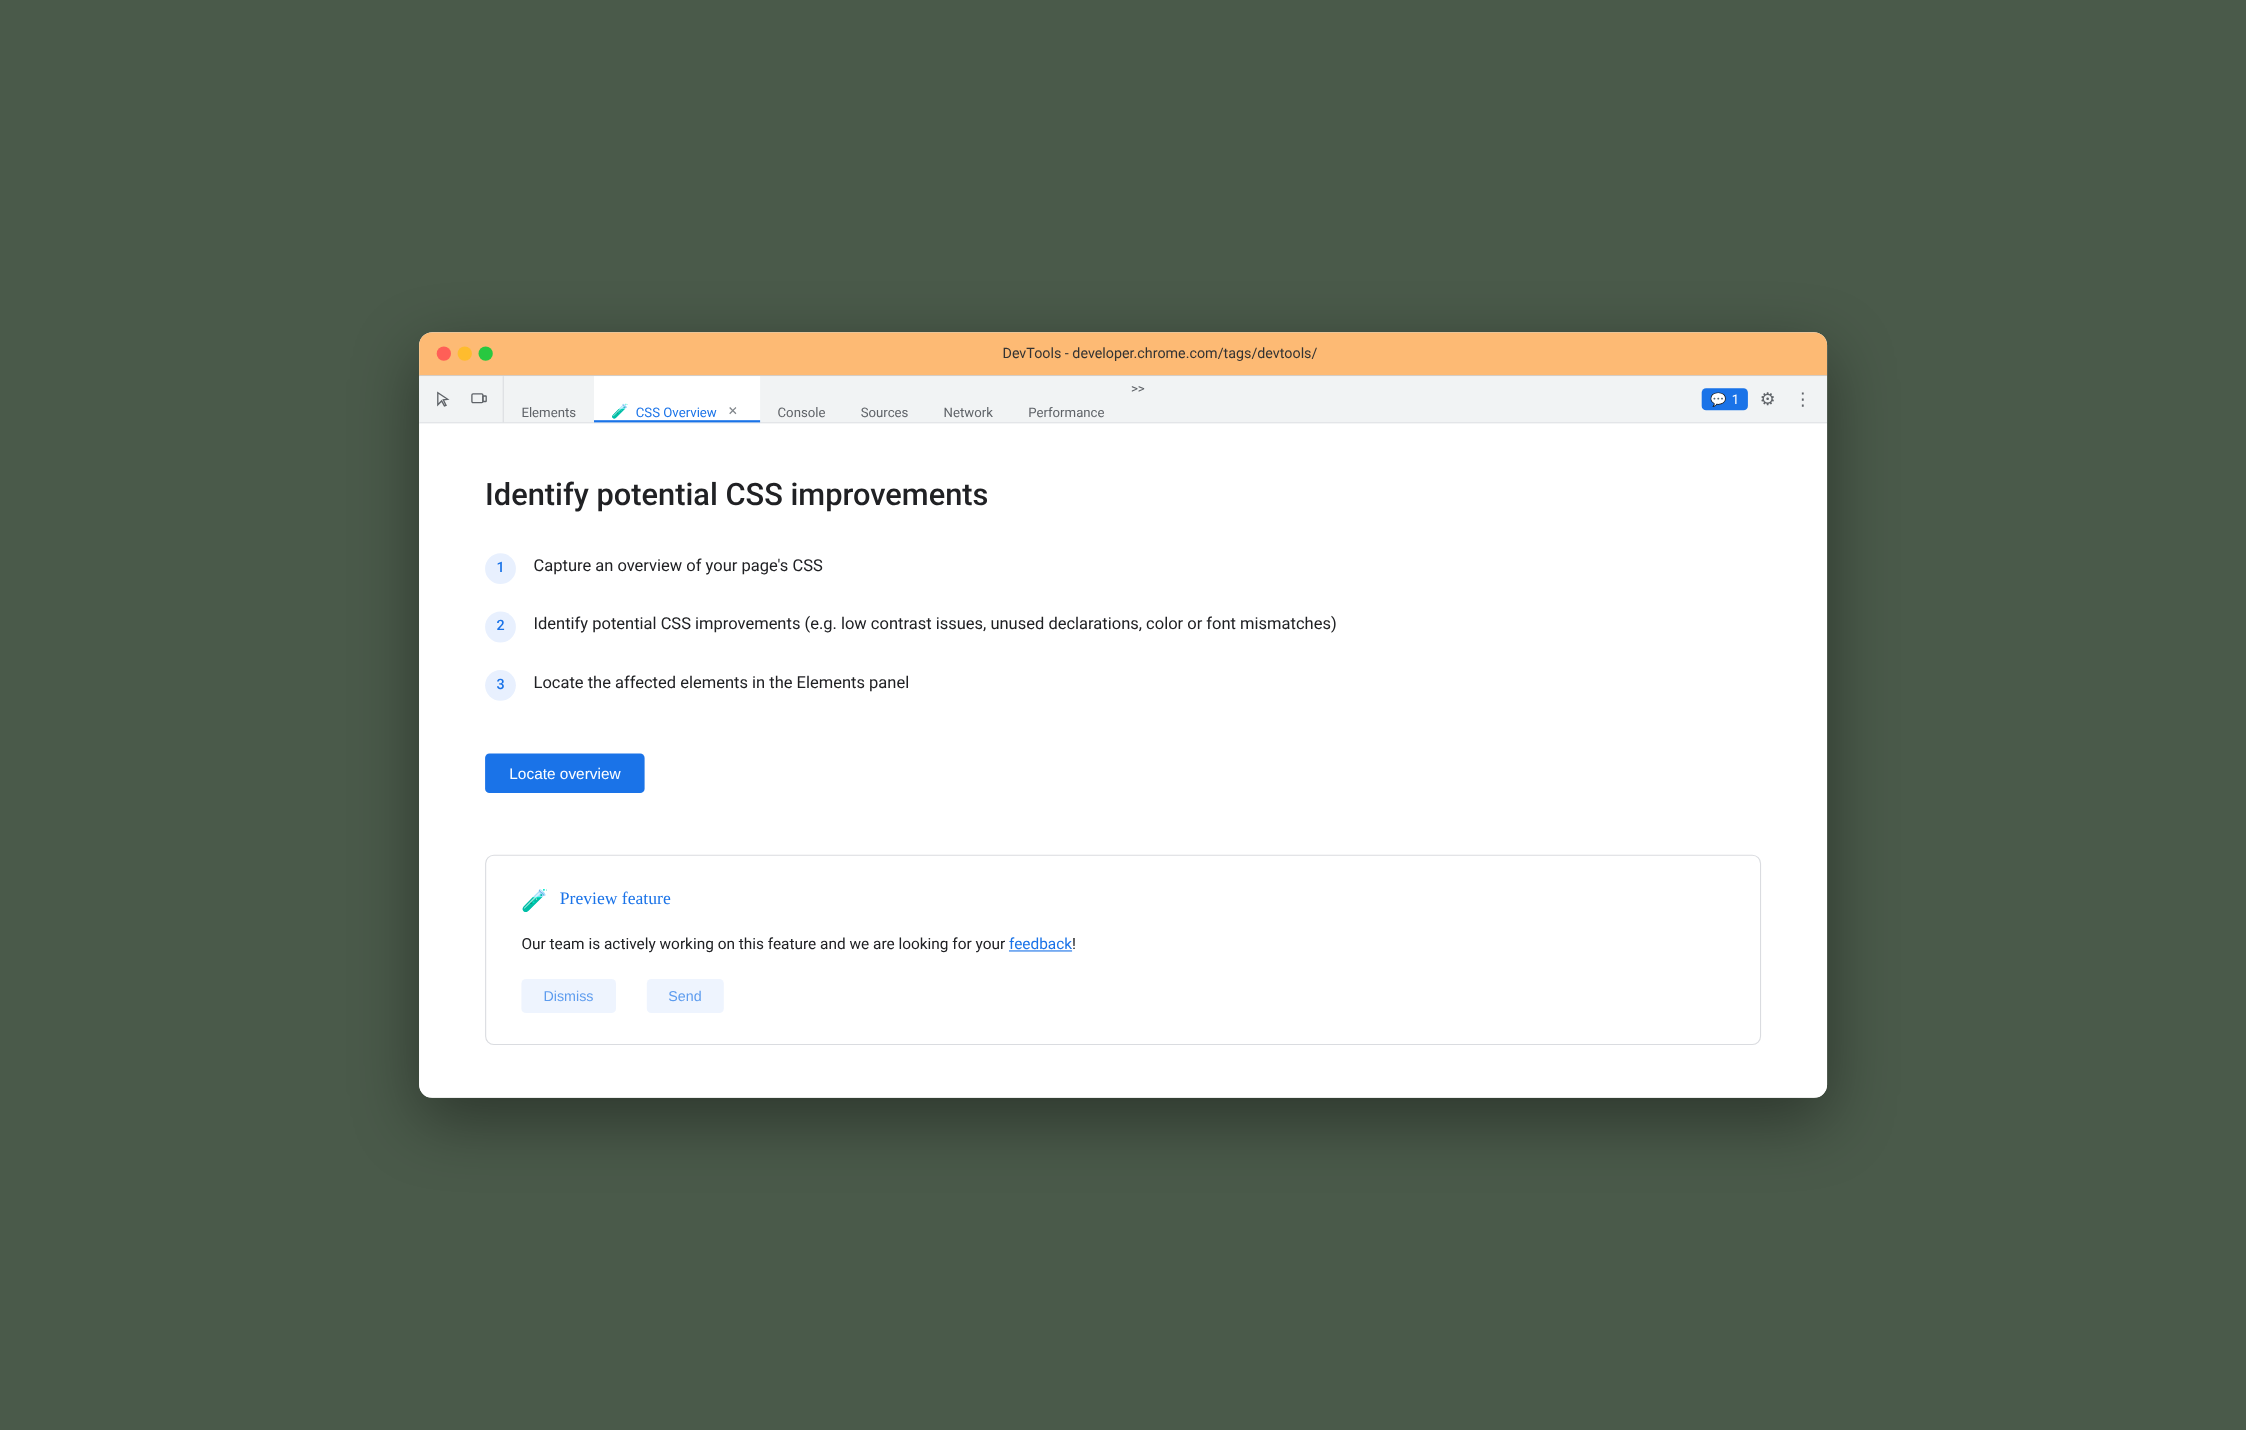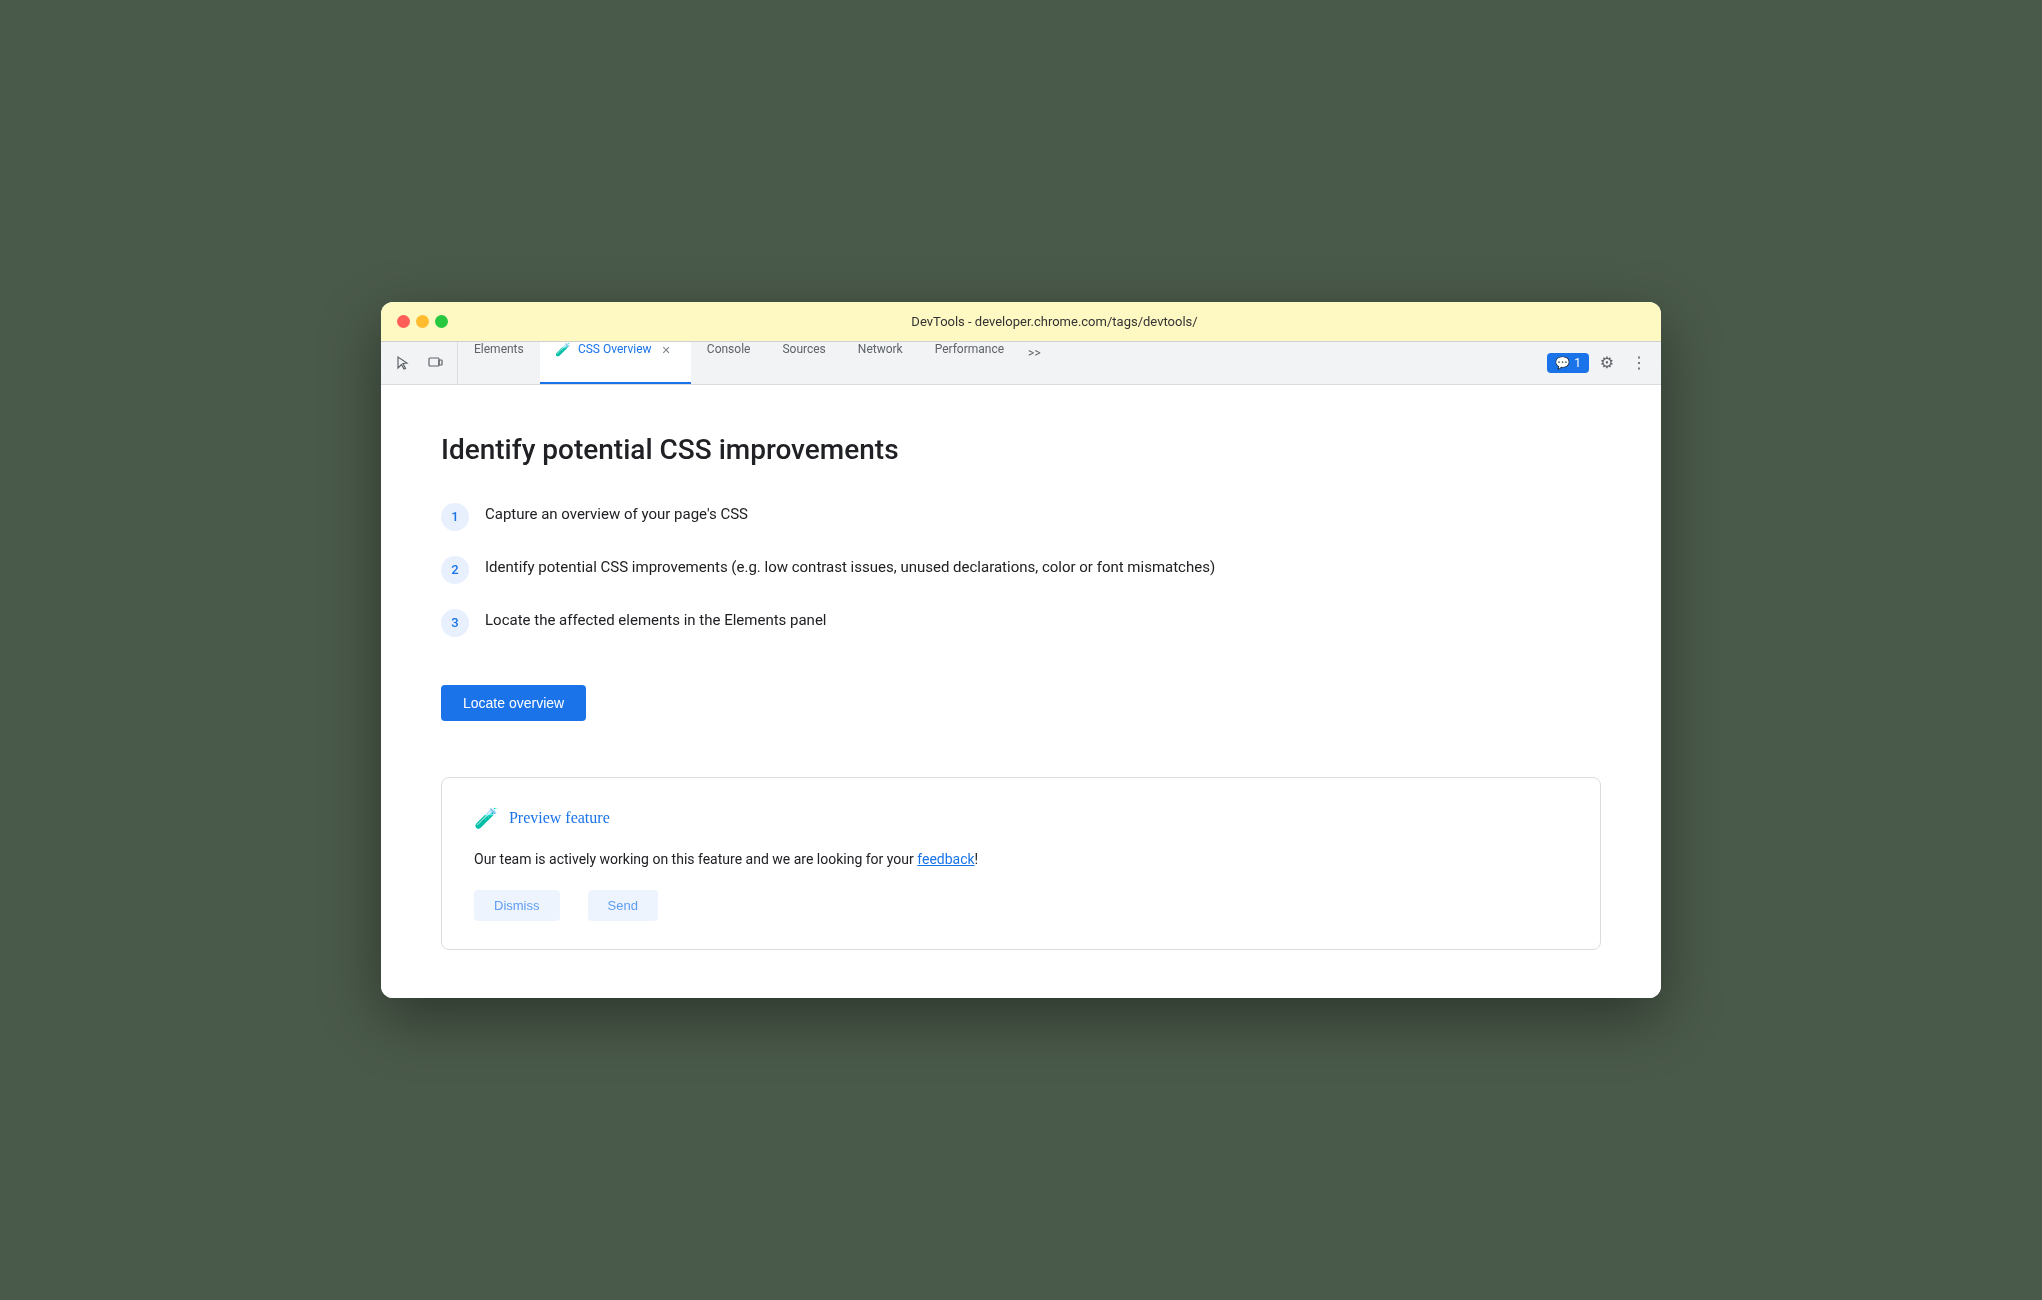--- a/index.html
+++ b/index.html
@@ -19,21 +19,21 @@
 
     .window {
       width: 1280px;
       background: #ffffff;
       border-radius: 12px;
       box-shadow: 0 20px 60px rgba(0,0,0,0.4);
       overflow: hidden;
     }
 
     .title-bar {
-      background: #fef9c3;
+      background: #fdba74;
       padding: 12px 16px;
       display: flex;
       align-items: center;
       gap: 8px;
       border-bottom: 1px solid #d0d0d0;
     }
 
     .traffic-lights {
       display: flex;
       gap: 6px;
@@ -88,21 +88,21 @@
     }
 
     .tabs {
       display: flex;
       align-items: stretch;
       flex: 1;
     }
 
     .tab {
       display: flex;
-      align-items: flex-start;
+      align-items: flex-end;
       padding: 0 16px;
       font-size: 12px;
       color: #5f6368;
       cursor: pointer;
       border-bottom: 2px solid transparent;
       white-space: nowrap;
       gap: 6px;
       min-height: 42px;
     }
 

